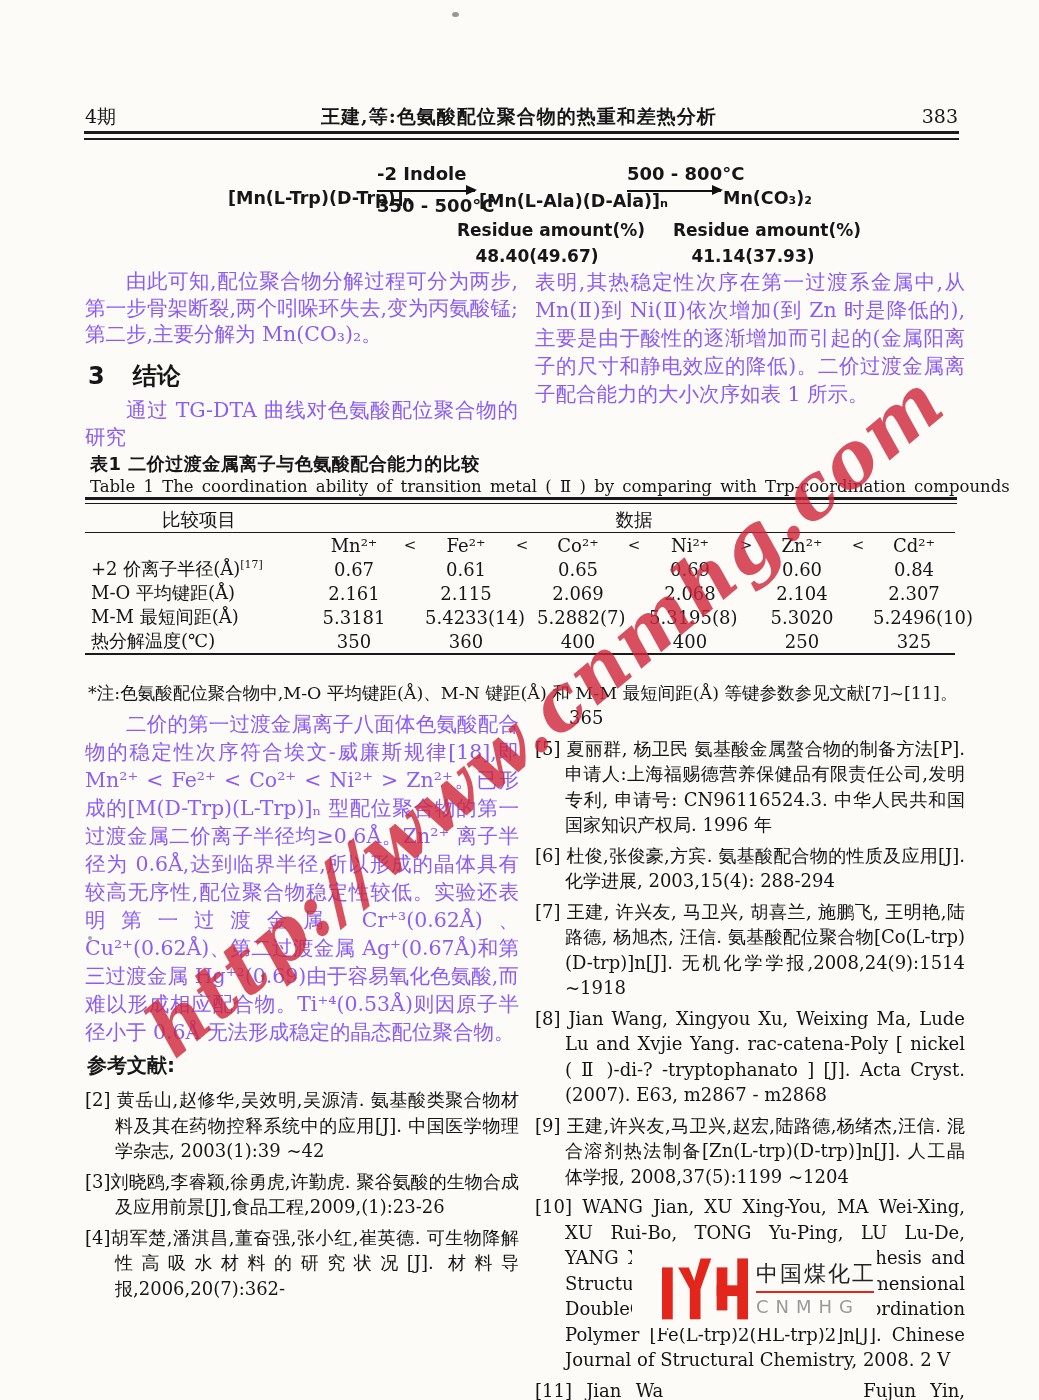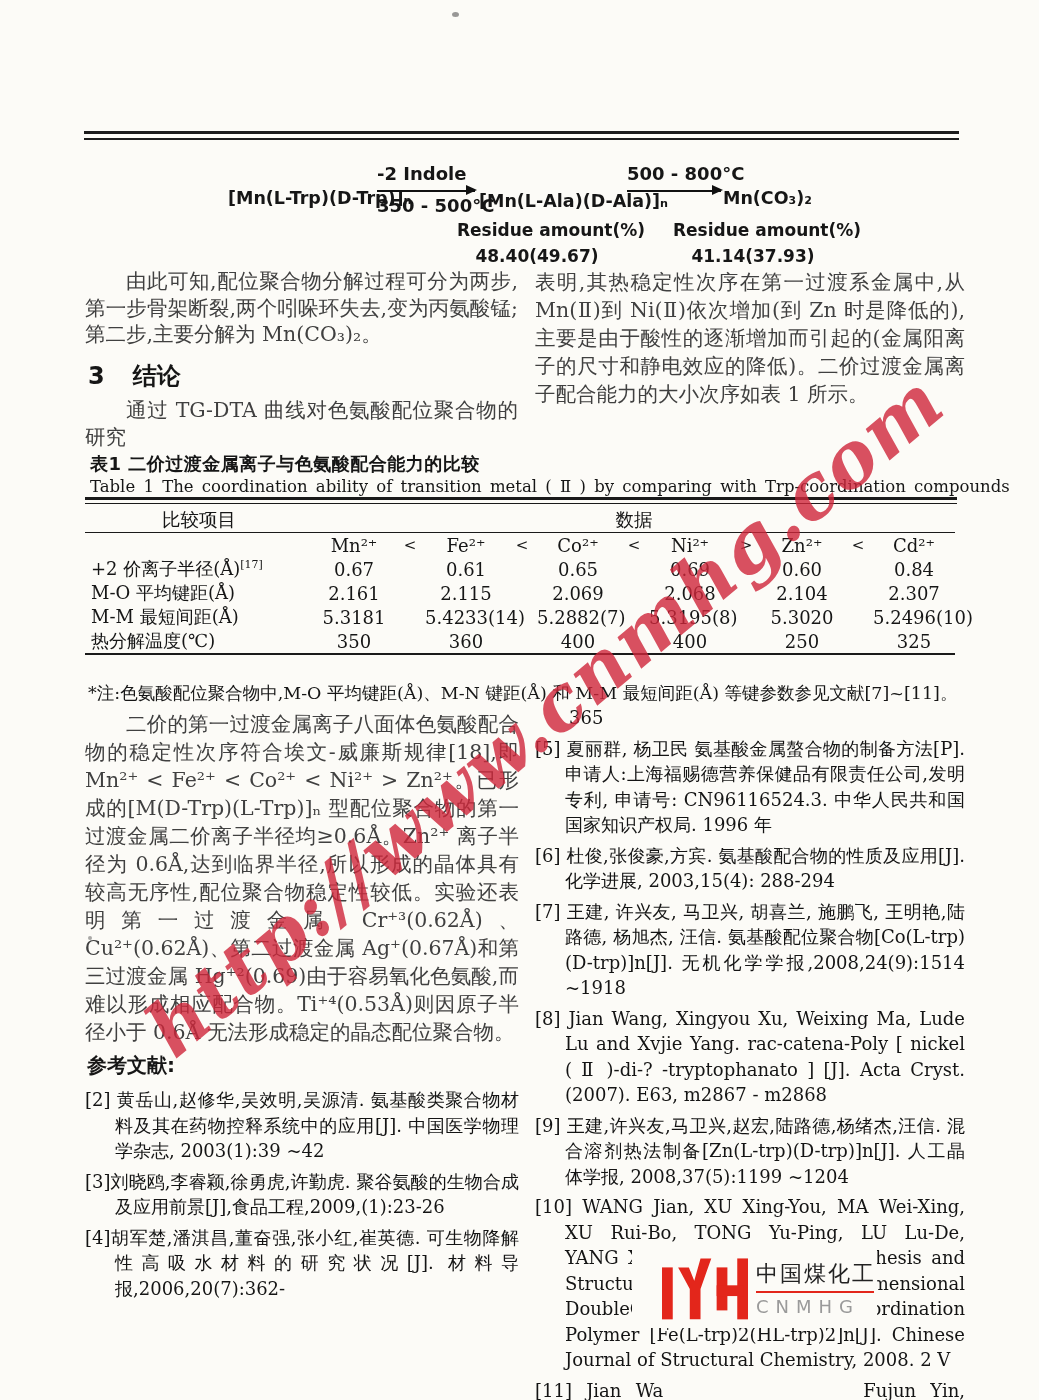--- a/index.html
+++ b/index.html
@@ -18,21 +18,21 @@
   .scheme{position:absolute; top:160px; left:85px; width:870px; height:115px;
        font-family:"DejaVu Sans","Liberation Sans",sans-serif; font-weight:600; font-size:17.5px;}
   .scheme .frm{position:absolute; white-space:nowrap;}
   .rxn-arrow{position:absolute; display:flex; flex-direction:column; align-items:flex-start;}
   .rxn-arrow .albl{height:24px; line-height:24px; font-size:18px; white-space:nowrap;}
   .rxn-arrow .aline{position:relative; width:100%; height:0; border-bottom:2.5px solid #111; margin:4px 0 2px 0;}
   .rxn-arrow .aline::after{content:""; position:absolute; right:-2px; top:-5.5px;
        border-left:11px solid #111; border-top:5px solid transparent; border-bottom:5px solid transparent;}
   .res{position:absolute; width:160px; text-align:center; font-size:17px; font-weight:600; white-space:nowrap;}
   
-  .para{position:absolute; text-align:justify; color:#404040;}
+  .para{position:absolute; text-align:justify; color:#8b5cf6;}
   .p-left1{top:268px; left:85px; width:433px; font-size:20.5px; line-height:26.5px; text-indent:2em;}
   .sec-head{position:absolute; top:360px; left:88px; font-size:24px; font-weight:700;
        font-family:"DejaVu Sans","Liberation Sans",sans-serif;}
   .sec-head .no{margin-right:28px;}
   .p-left2{top:397px; left:85px; width:433px; font-size:20.5px; line-height:26.5px; text-indent:2em;}
   .p-right1{top:268px; left:535px; width:430px; font-size:20.5px; line-height:28px;}
   .discussion{top:710px; left:85px; width:434px; font-size:20.5px; line-height:28px; text-indent:2em;}
   
   .cap-zh{position:absolute; top:452px; left:90px; font-size:18px; font-weight:700;
        font-family:"DejaVu Sans","Liberation Sans",sans-serif; letter-spacing:.5px;}
@@ -72,20 +72,25 @@
   .logo .en{font-size:18px; letter-spacing:7px; color:#9a9a9a;
        font-family:"DejaVu Sans","Liberation Sans",sans-serif;}
   
   .speck{position:absolute; background:#555; border-radius:50%;}
 </style>
 </head>
 <body>
 
 <div class="page">
 
+  <div class="hdr">
+    <span>4期</span>
+    <span class="mid">王建,等:色氨酸配位聚合物的热重和差热分析</span>
+    <span>383</span>
+  </div>
   <div class="hdr-rule"></div>
   <div class="speck" style="left:452px;top:12px;width:7px;height:5px;opacity:.6"></div>
   <div class="speck" style="left:88px;top:936px;width:4px;height:4px;opacity:.5"></div>
 
   <div class="scheme">
     <span class="frm" style="left:143px;top:28px">[Mn(L-Trp)(D-Trp)]ₙ</span>
     <div class="rxn-arrow" style="left:292px;top:2px;width:98px">
       <span class="albl">-2 Indole</span>
       <span class="aline"></span>
       <span class="albl">350 - 500°C</span>

